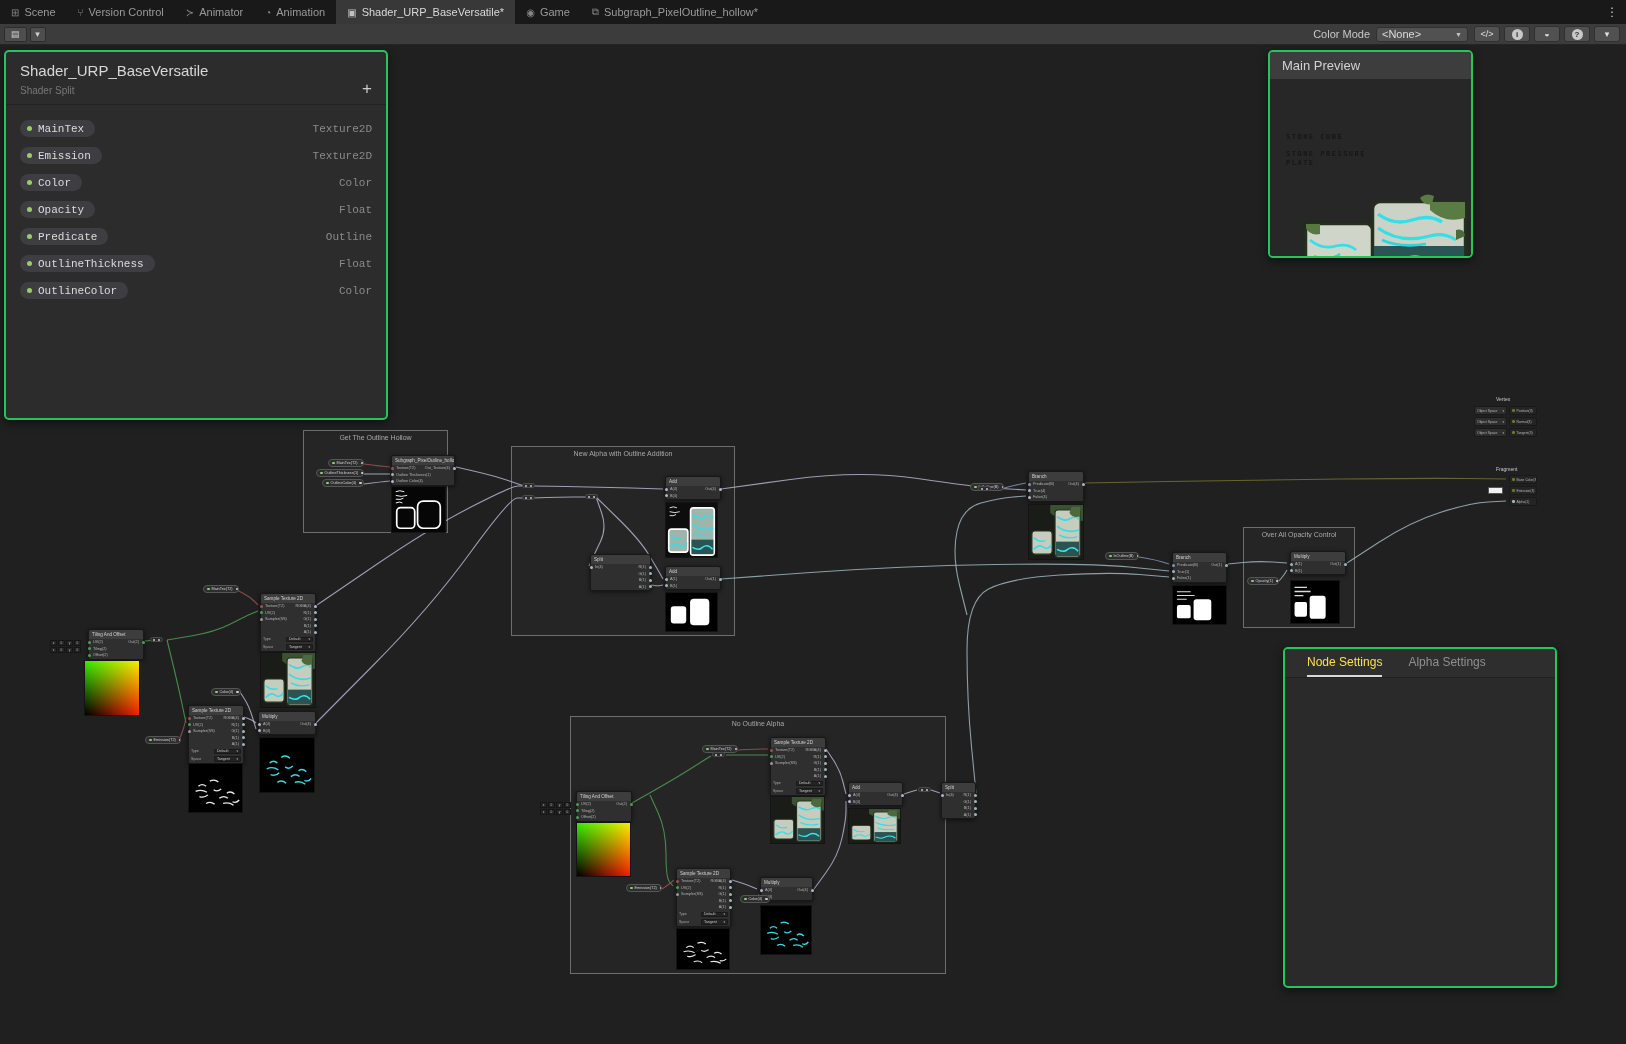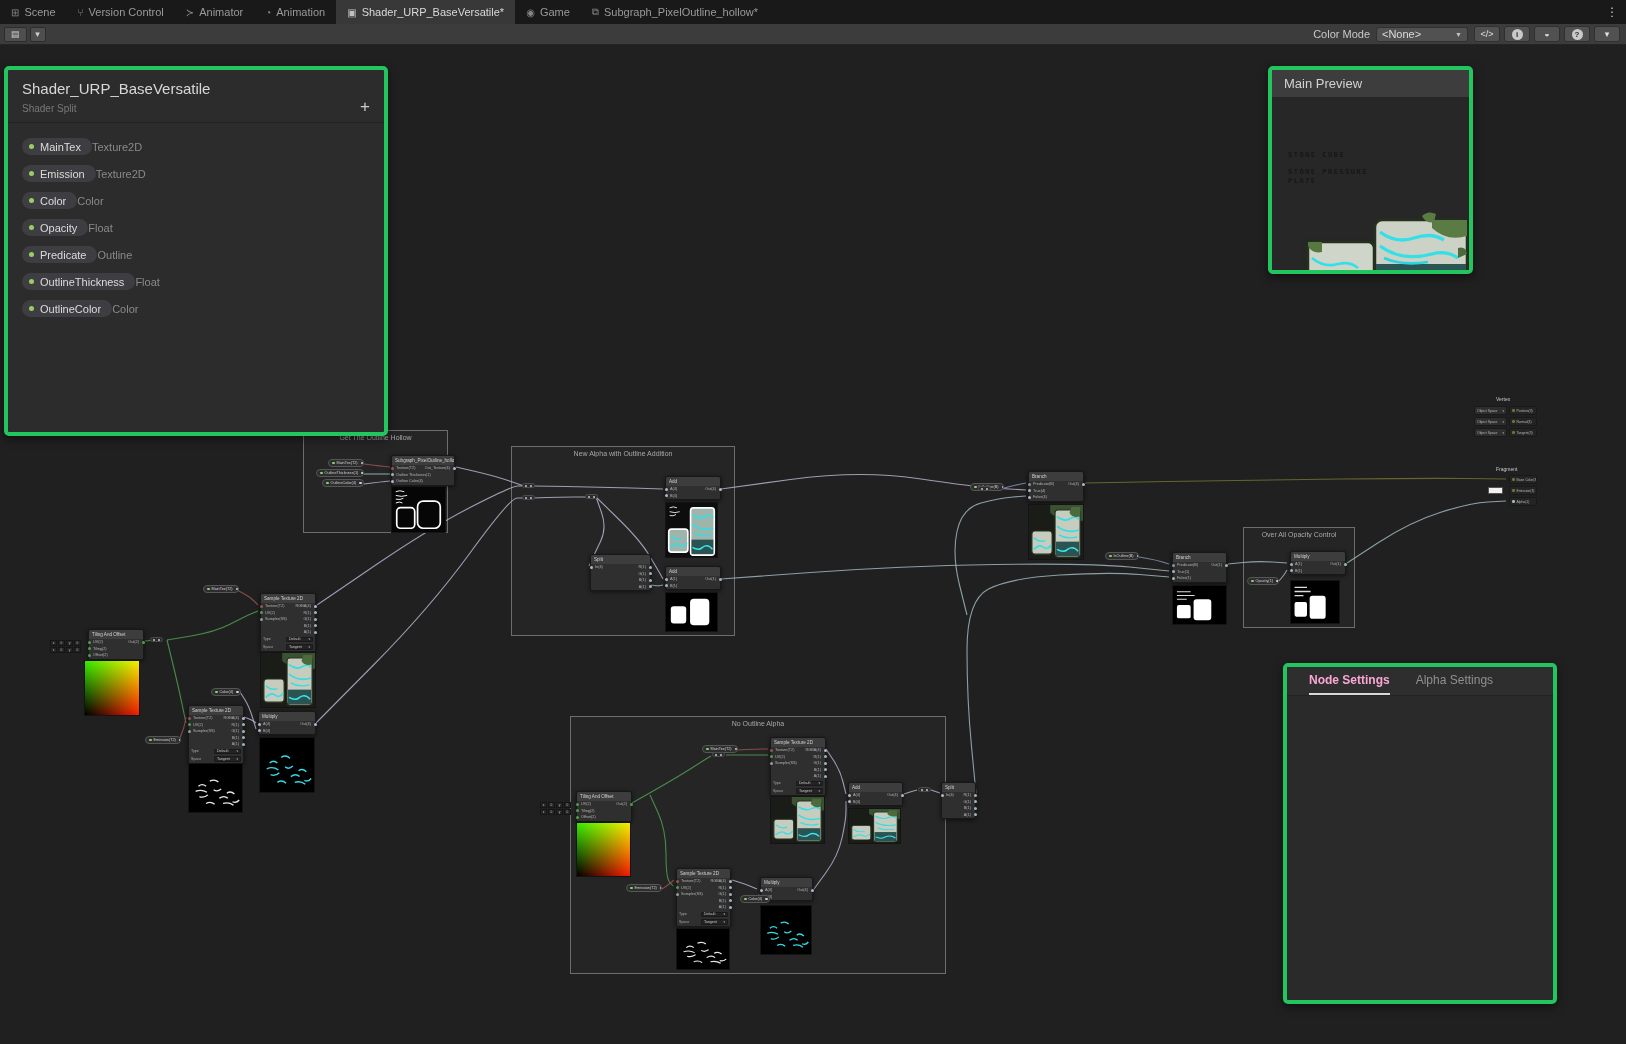--- a/index.html
+++ b/index.html
@@ -73,42 +73,42 @@
   .objbox{position:absolute;width:33px;height:9px;background:#2e2e2e;border:1px solid #191919;border-radius:2px;
           font-size:3.4px;color:#b5b5b5;display:flex;align-items:center;justify-content:space-between;
           padding:0 2px;z-index:5;white-space:nowrap;overflow:hidden;}
   .portbox{position:absolute;width:28px;height:9px;background:#242424;border:1px solid #191919;border-radius:2px;
            font-size:3.4px;color:#b5b5b5;display:flex;align-items:center;gap:2px;padding:0 2px;z-index:5;
            white-space:nowrap;overflow:hidden;}
   .portbox .dot{width:2.5px;height:2.5px;border-radius:50%;flex:0 0 auto;}
   .swatch{position:absolute;width:15px;height:7px;background:#f2f2f2;border:1px solid #555;border-radius:1px;z-index:5;}
 
   
-  .panel{position:absolute;background:#2b2b2b;border:4px solid #22c55e;border-radius:5px;
-         box-shadow:0 3px 10px rgba(0,0,0,.5);z-index:10;overflow:hidden;margin-top:16px;}
+  .panel{position:absolute;background:#2b2b2b;border:2px solid #22c55e;border-radius:5px;
+         box-shadow:0 3px 10px rgba(0,0,0,.5);z-index:10;overflow:hidden;}
   .panel-header{background:#3d3d3d;color:#d2d2d2;font-size:13px;padding:6px 12px;border-bottom:1px solid #262626;}
   #blackboard{left:4px;top:50px;width:384px;height:370px;background:#2c2c2c;}
   .bb-head{padding:10px 14px 8px 14px;border-bottom:1px solid #222;position:relative;}
   .bb-title{color:#d8d8d8;font-size:15px;}
   .bb-sub{color:#787878;font-size:10px;margin-top:6px;}
   .bb-add{position:absolute;right:14px;bottom:8px;color:#cccccc;font-size:17px;line-height:14px;}
   .bb-rows{padding:10px 14px;}
-  .bb-row{height:27px;display:flex;align-items:center;}
+  .bb-row{height:27px;display:flex;align-items:center;justify-content:space-between;font-family:Liberation Mono, monospace;}
   .bb-pill{background:#3e3e42;border-radius:9px;height:17px;display:flex;align-items:center;gap:6px;
            padding:0 11px 0 7px;color:#dcdcdc;font-size:11px;}
   .bb-dot{width:5px;height:5px;border-radius:50%;background:#9ccc65;}
   .bb-type{color:#8a8a8a;font-size:11px;}
   #mainpreview{left:1268px;top:50px;width:205px;height:208px;}
   .mp-body{position:relative;width:100%;height:180px;background:#272727;}
   .mp-label{position:absolute;font-family:"DejaVu Sans Mono",monospace;font-weight:bold;
             font-size:7px;letter-spacing:1.5px;color:#171717;}
   #inspector{left:1283px;top:647px;width:274px;height:341px;background:#2a2a2a;}
   .insp-tabs{display:flex;gap:26px;padding:6px 22px 0 22px;background:#2e2e2e;border-bottom:1px solid #222;}
   .insp-tab{font-size:12px;color:#909090;padding-bottom:6px;border-bottom:2px solid transparent;}
-  .insp-tab.active{color:#f9a8d4;border-bottom:2px solid #d8d8d8;font-weight:bold;}
+  .insp-tab.active{color:#fde047;border-bottom:2px solid #d8d8d8;}
 </style>
 </head>
 <body>
 
 <div class="tabbar" id="tabbar">
     <div class="tab">
       <span class="ticon">⊞</span>
       <span>Scene</span>
     </div>
     <div class="tab">

